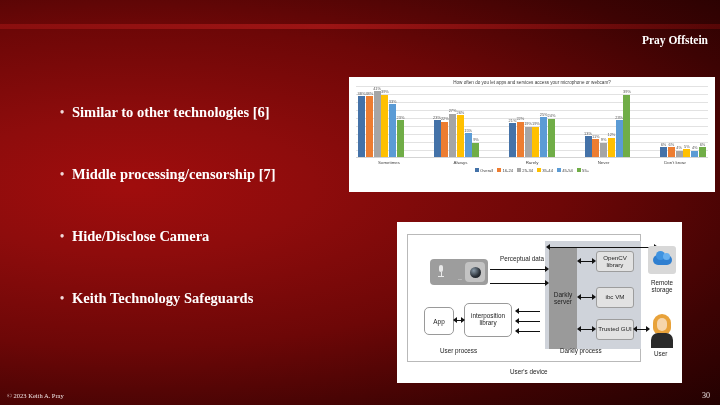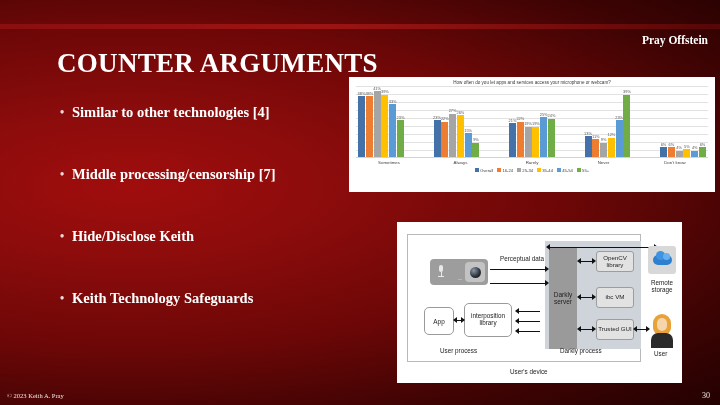--- a/index.html
+++ b/index.html
@@ -279,34 +279,33 @@
 </head>
 <body>
 
 <div id="slide">
 
   <div id="header-sheen"></div>
 
 
   <div id="presenter">Pray Offstein</div>
 
-  <div id="slide-title">COUNTER ARGUMENTS</div>
 
   <div id="bullets">
     <div class="bullet">
       <span class="dot">•</span>
-      <span class="btext">Similar to other technologies [4]</span>
+      <span class="btext">Similar to other technologies [6]</span>
     </div>
     <div class="bullet">
       <span class="dot">•</span>
       <span class="btext">Middle processing/censorship [7]</span>
     </div>
     <div class="bullet">
       <span class="dot">•</span>
-      <span class="btext">Hide/Disclose Keith</span>
+      <span class="btext">Hide/Disclose Camera</span>
     </div>
     <div class="bullet">
       <span class="dot">•</span>
       <span class="btext">Keith Technology Safeguards</span>
     </div>
   </div>
 
   <div id="chart-panel">
     <div id="chart-title">How often do you let apps and services access your microphone or webcam?</div>
     <div id="plot">

